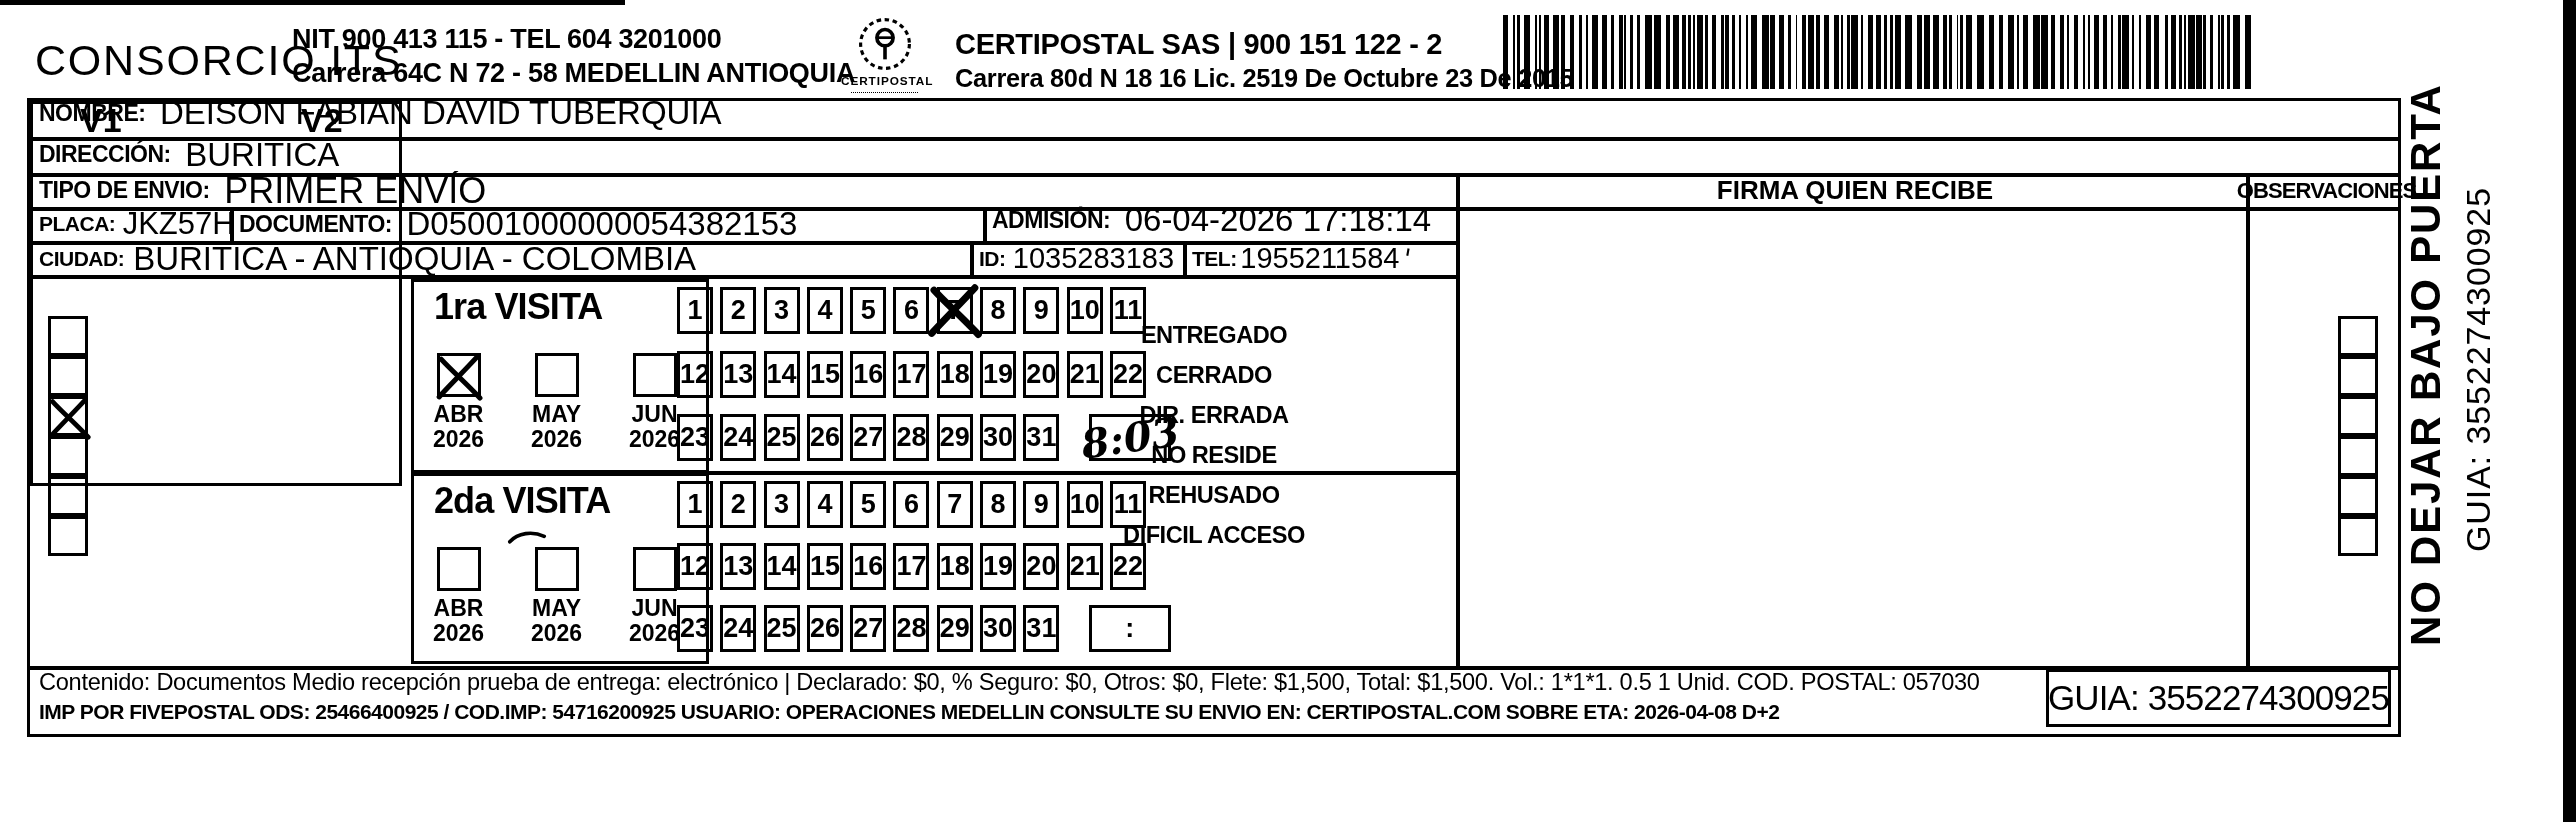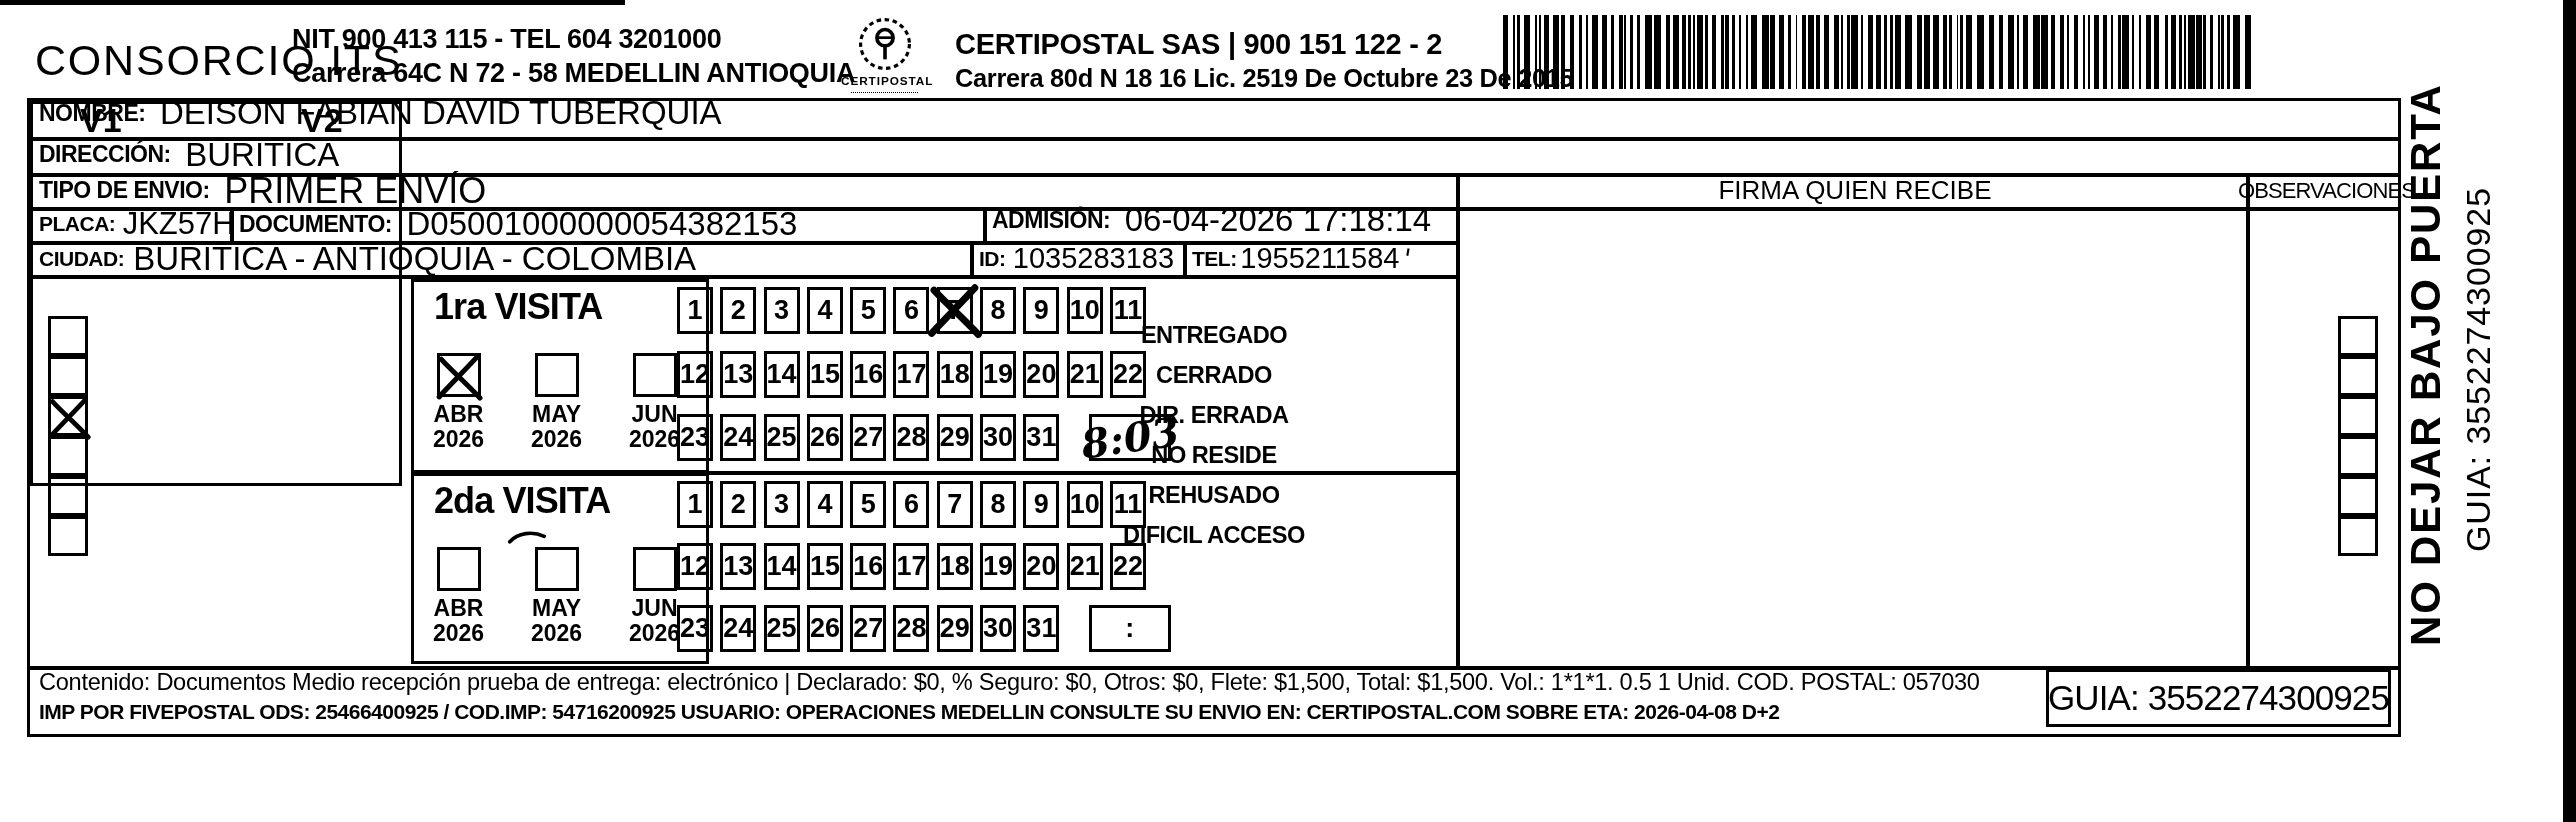--- a/index.html
+++ b/index.html
@@ -19,21 +19,21 @@
   .logo-text{font-size:11.8px;font-weight:700;letter-spacing:0.9px;margin-top:-1.8px;}
   .logo-squig{margin:1.8px auto 0;width:67px;border-bottom:1.8px dotted #000;height:2.7px;}
   .barcode{left:1503px;top:14.5px;width:763px;height:74px;display:flex;align-items:stretch;}
   .barcode div{background:#000;height:100%;}
   
   .table{left:27px;top:98px;width:2368px;height:633px;border:3.6px solid #000;box-sizing:content-box;}
   .cell{position:absolute;display:flex;align-items:center;gap:14.5px;padding-left:9px;box-sizing:border-box;white-space:nowrap;}
   .lbl{font-weight:700;font-size:23px;letter-spacing:-0.5px;}
   .val{font-size:33px;}
   .val-big{font-size:36px;}
-  .hdr-center{justify-content:center;padding-left:8px;font-weight:400;}
+  .hdr-center{justify-content:center;padding-left:8px;font-weight:700;}
   
   .status-box{left:9px;top:178px;width:372px;height:385px;border:3.6px solid #000;box-sizing:border-box;}
   .vhead{position:absolute;top:0;font-size:34px;font-weight:700;}
   .status-rows{position:absolute;top:40px;left:0;right:0;bottom:3.6px;display:flex;flex-direction:column;justify-content:center;}
   .srow{display:grid;grid-template-columns:42px 1fr 42px;align-items:center;padding:0 18px;}
   .srow .slab{text-align:center;font-size:23.6px;font-weight:700;letter-spacing:-0.5px;}
   .cbx{width:40px;height:40px;border:3.6px solid #000;box-sizing:border-box;position:relative;}
   
   .visit{left:381px;width:298px;border:3.6px solid #000;box-sizing:border-box;position:absolute;}
   .visit-title{position:absolute;left:20px;top:3.6px;font-size:36px;font-weight:700;letter-spacing:-0.9px;white-space:nowrap;}

